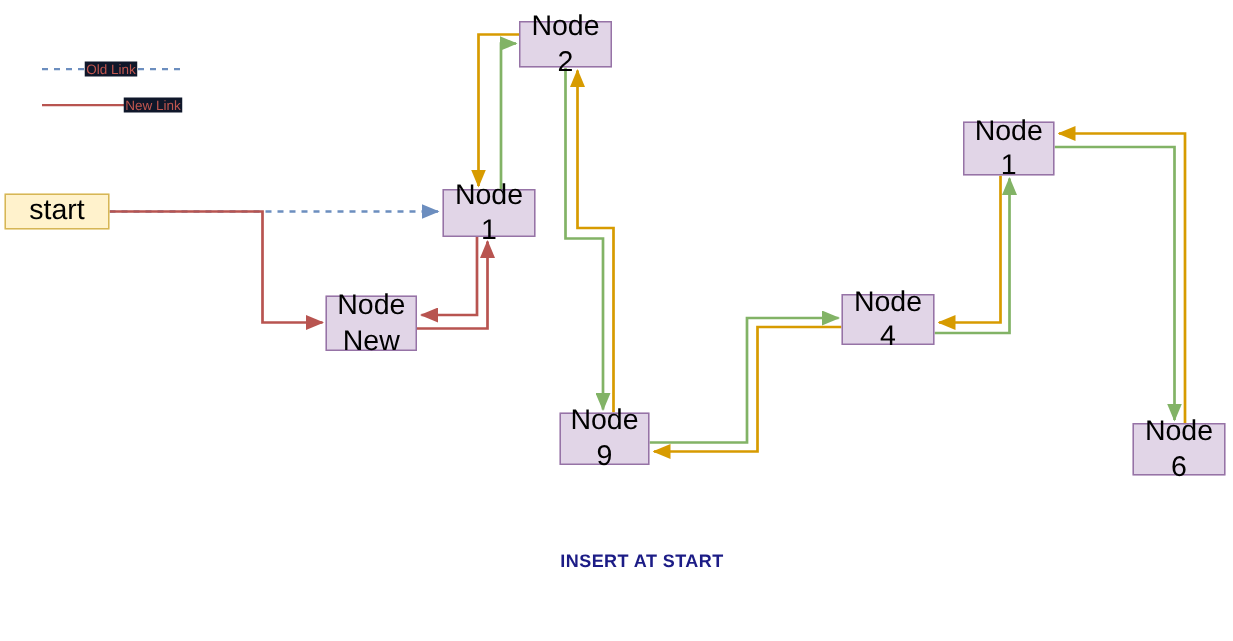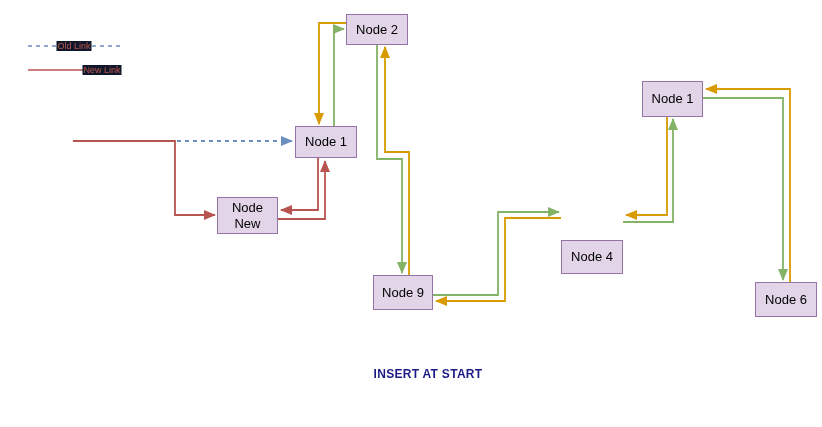--- a/index.html
+++ b/index.html
@@ -3,21 +3,21 @@
 <meta charset="utf-8">
 <style>
   html,body{margin:0;padding:0;background:#ffffff;}
   .canvas{
     position:relative;width:822px;height:427px;background:#ffffff;overflow:hidden;
     font-family:"Liberation Sans",sans-serif;
   }
   .edges{position:absolute;left:0;top:0;pointer-events:none;}
   .node{
     position:absolute;display:flex;align-items:center;justify-content:center;
-    text-align:center;font-size:13px;color:#000;border:1px solid;
+    text-align:center;font-size:19px;color:#000;border:1px solid;
     box-sizing:border-box;line-height:1.22;
   }
   .node.wrap{padding:16px 10px;}
   .legend-label{
     position:absolute;transform:translate(-50%,-50%);
     font-size:9px;background:#0f172a;padding:0 1px;white-space:nowrap;
   }
   .diagram-title{
     position:absolute;left:328px;top:367px;width:200px;text-align:center;
     font-size:12px;font-weight:bold;letter-spacing:.3px;white-space:nowrap;
@@ -62,30 +62,31 @@
     <path d="M346,23 H319 V124" fill="none" stroke-width="1.8" marker-end="url(#arrow-orange)" stroke="#D79B00"></path>
     <path d="M409,275 V152 H385 V47" fill="none" stroke-width="1.8" marker-end="url(#arrow-orange)" stroke="#D79B00"></path>
     <path d="M561,218 H505 V301 H436" fill="none" stroke-width="1.8" marker-end="url(#arrow-orange)" stroke="#D79B00"></path>
     <path d="M667,117 V215 H626" fill="none" stroke-width="1.8" marker-end="url(#arrow-orange)" stroke="#D79B00"></path>
     <path d="M790,282 V89 H706" fill="none" stroke-width="1.8" marker-end="url(#arrow-orange)" stroke="#D79B00"></path>
   </svg>
 
   <span class="legend-label" style="left: 74px; top: 46px; color: rgb(192, 86, 79);">Old Link</span>
   <span class="legend-label" style="left: 92px; top: 70px; color: rgb(192, 86, 79); margin-left: 10px;">New Link</span>
 
+  <div class="node" style="left: 3px; top: 129px; width: 70px; height: 24px; background-color: rgb(255, 242, 204); border-color: rgb(214, 182, 86); color: rgb(0, 0, 0);">start</div>
 
   <div class="node wrap" style="left: 217px; top: 197px; width: 61px; height: 37px; background-color: rgb(225, 213, 231); border-color: rgb(150, 115, 166); color: rgb(0, 0, 0);">Node New</div>
 
   <div class="node" style="left: 295px; top: 126px; width: 62px; height: 32px; background-color: rgb(225, 213, 231); border-color: rgb(150, 115, 166); color: rgb(0, 0, 0);">Node 1</div>
 
   <div class="node" style="left: 346px; top: 14px; width: 62px; height: 31px; background-color: rgb(225, 213, 231); border-color: rgb(150, 115, 166); color: rgb(0, 0, 0);">Node 2</div>
 
   <div class="node" style="left: 373px; top: 275px; width: 60px; height: 35px; background-color: rgb(225, 213, 231); border-color: rgb(150, 115, 166); color: rgb(0, 0, 0);">Node 9</div>
 
-  <div class="node" style="left: 561px; top: 196px; width: 62px; height: 34px; background-color: rgb(225, 213, 231); border-color: rgb(150, 115, 166); color: rgb(0, 0, 0); margin-top: 44px;">Node 4</div>
+  <div class="node" style="left: 561px; top: 196px; width: 62px; height: 34px; background-color: rgb(225, 213, 231); border-color: rgb(150, 115, 166); color: rgb(0, 0, 0);">Node 4</div>
 
   <div class="node" style="left: 642px; top: 81px; width: 61px; height: 36px; background-color: rgb(225, 213, 231); border-color: rgb(150, 115, 166); color: rgb(0, 0, 0);">Node 1</div>
 
   <div class="node" style="left: 755px; top: 282px; width: 62px; height: 35px; background-color: rgb(225, 213, 231); border-color: rgb(150, 115, 166); color: rgb(0, 0, 0);">Node 6</div>
 
   <div class="diagram-title" style="color: rgb(28, 28, 134);">INSERT AT START</div>
 
 </div>
 
 </body></html>

